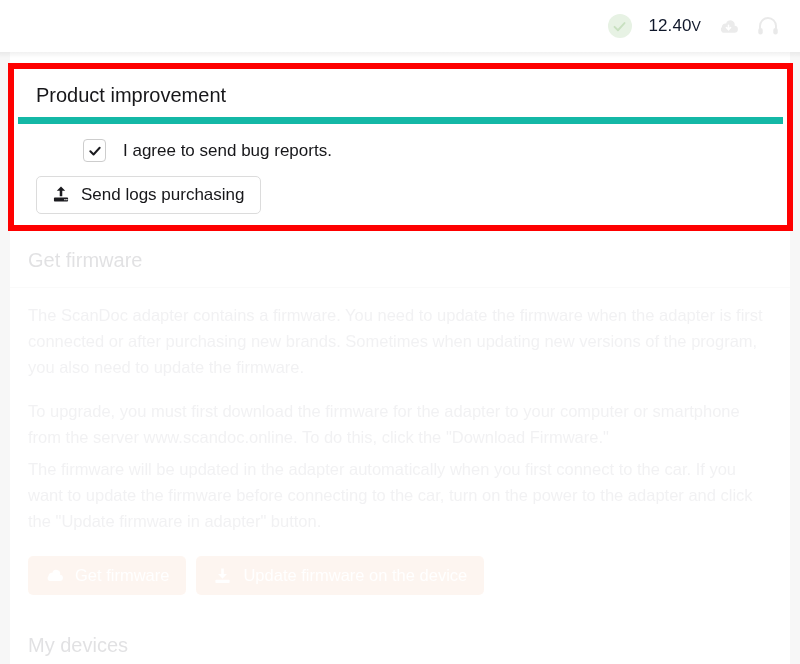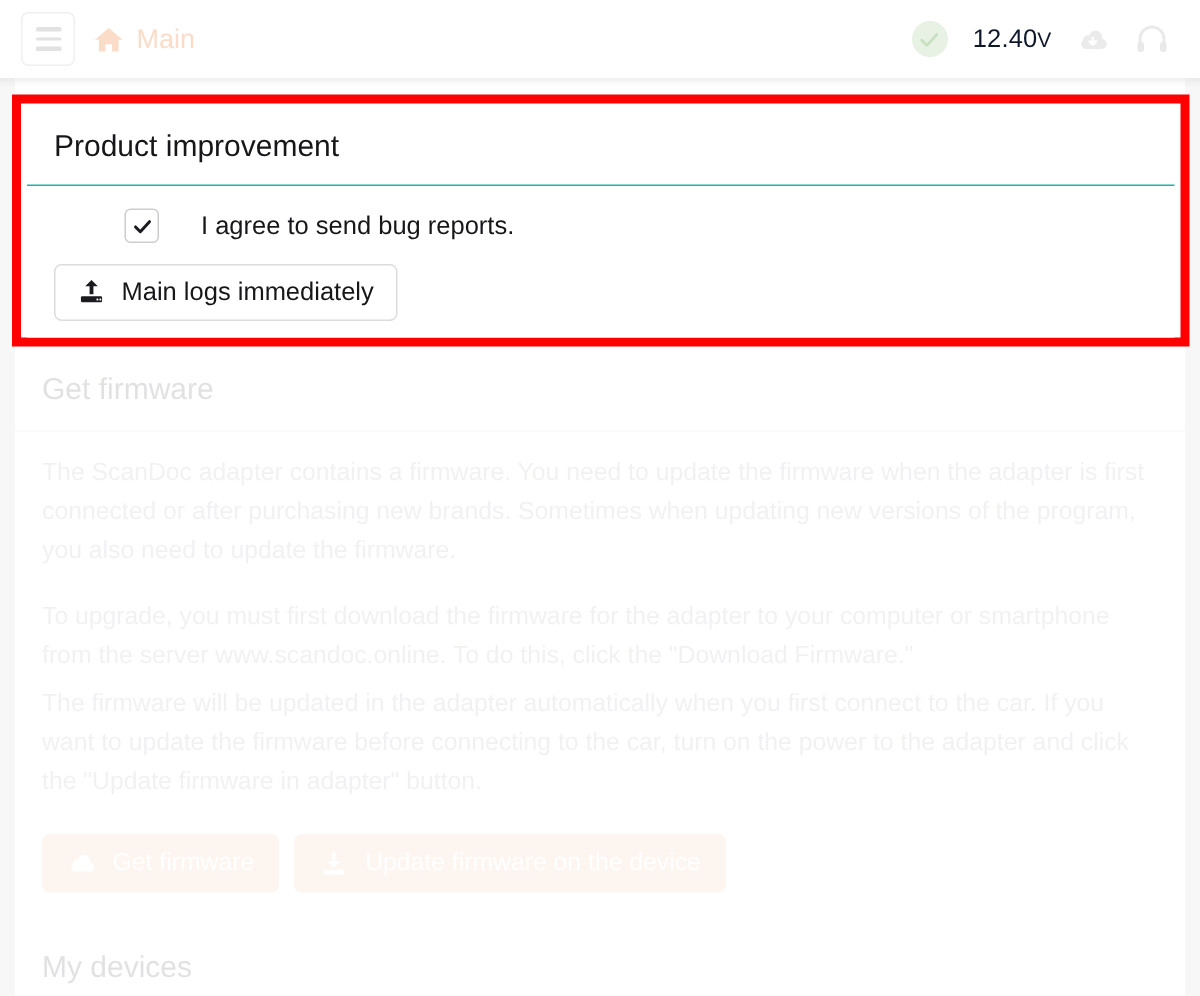--- a/index.html
+++ b/index.html
@@ -186,31 +186,31 @@
     height: 152px;
     background: #ffffff;
     box-sizing: border-box;
   }
   .card-head {
     height: 51px;
     display: flex;
     align-items: center;
     padding: 0 18px;
     box-sizing: border-box;
-    border-bottom: 1px solid #14b8a6;
+    border-bottom: 7px solid #14b8a6;
     font-size: 20px;
     color: #17171a;
   }
   .card-body {
     padding: 15px 18px 0 18px;
   }
   .check-row {
     display: flex;
     align-items: center;
-    gap: 28px;
+    gap: 17px;
     margin-bottom: 14px;
     padding-left: 47px;
   }
   .checkbox {
     width: 21px;
     height: 21px;
     border: 1px solid #cdcdcd;
     border-radius: 4px;
     background: #fff;
     display: flex;
@@ -242,37 +242,20 @@
   .btn-white svg { display:block; }
 
   .gap-under-card { height: 182px; }
 </style>
 </head>
 <body>
 
 <div class="app">
 
   <div class="topbar">
-    <div class="topbar-left">
-
-      <div class="menu-btn">
-        <span></span>
-        <span></span>
-        <span></span>
-      </div>
-
-      <div class="breadcrumb">
-        <span class="home-icon">
-          <svg width="21" height="21" viewBox="0 0 24 24" fill="#fadcc8">
-            <path d="M12 3 L1.5 12 H4.5 V21 H9.5 V15.5 H14.5 V21 H19.5 V12 H22.5 Z"></path>
-          </svg>
-        </span>
-        <span>Main</span>
-      </div>
-    </div>
 
     <div class="topbar-right">
       <div class="status-circle">
         <svg width="15" height="15" viewBox="0 0 24 24" fill="none" stroke="#c8e0c0" stroke-width="3" stroke-linecap="round" stroke-linejoin="round">
           <path d="M4 12.5 L9.5 18 L20 6.5"></path>
         </svg>
       </div>
       <div class="voltage">
         <span>12.40</span><span class="unit">V</span>
       </div>
@@ -350,21 +333,21 @@
 
           <button class="btn-white">
             <span>
               <svg width="18" height="18" viewBox="0 0 24 24" fill="#1b1b1f">
                 <path d="M10.3 13.6 H13.7 V6.4 H17.6 L12 0.8 L6.4 6.4 H10.3 Z"></path>
                 <rect x="2.6" y="15.4" width="18.8" height="5.2" rx="1.1"></rect>
                 <rect x="16.4" y="17.4" width="1.7" height="1.7" rx="0.4" fill="#ffffff"></rect>
                 <rect x="19" y="17.4" width="1.7" height="1.7" rx="0.4" fill="#ffffff"></rect>
               </svg>
             </span>
-            <span>Main logs immediately</span>
+            <span>Send logs purchasing</span>
           </button>
 
         </div>
       </div>
     </div>
 
   </div>
 </div>
 
 </body></html>

